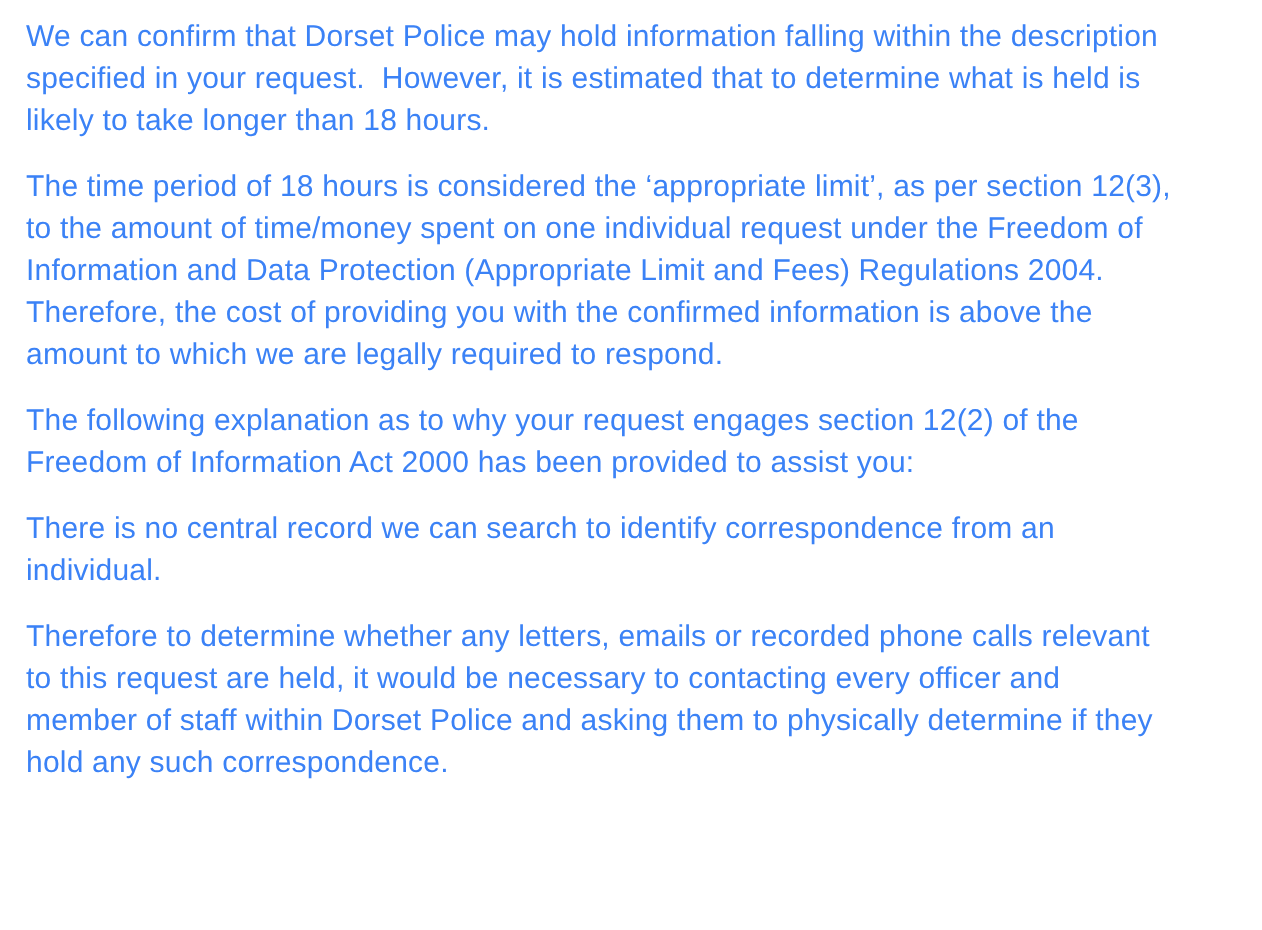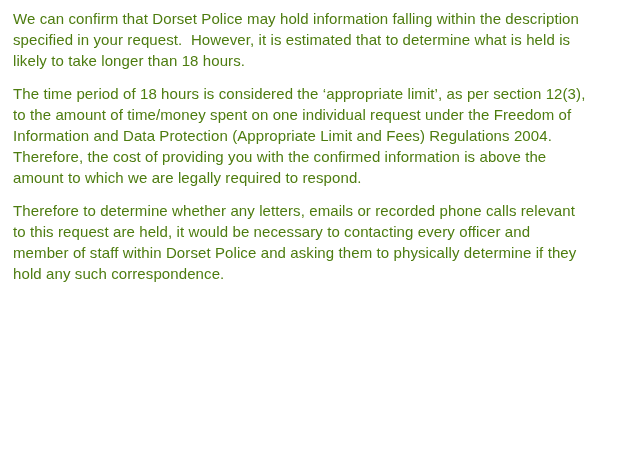--- a/index.html
+++ b/index.html
@@ -11,21 +11,21 @@
     width: 631px;
     height: 465px;
     overflow: hidden;
     font-family: "Liberation Sans", "DejaVu Sans", sans-serif;
   }
   .doc {
     box-sizing: border-box;
     width: 631px;
     height: 465px;
     padding: 8px 12px 0 13px;
-    color: #4d7c0f;
+    color: #3b82f6;
   }
   .doc p {
     margin: 0 0 12px 0;
     font-size: 15px;
     line-height: 21px;
     white-space: pre-wrap;
     letter-spacing: 0.1px;
   }
 </style>
 </head>
@@ -33,17 +33,21 @@
 
 <main class="doc">
   <p>We can confirm that Dorset Police may hold information falling within the description
 specified in your request.  However, it is estimated that to determine what is held is
 likely to take longer than 18 hours.</p>
   <p>The time period of 18 hours is considered the ‘appropriate limit’, as per section 12(3),
 to the amount of time/money spent on one individual request under the Freedom of
 Information and Data Protection (Appropriate Limit and Fees) Regulations 2004.
 Therefore, the cost of providing you with the confirmed information is above the
 amount to which we are legally required to respond.</p>
+  <p>The following explanation as to why your request engages section 12(2) of the
+Freedom of Information Act 2000 has been provided to assist you:</p>
+  <p>There is no central record we can search to identify correspondence from an
+individual.</p>
   <p>Therefore to determine whether any letters, emails or recorded phone calls relevant
 to this request are held, it would be necessary to contacting every officer and
 member of staff within Dorset Police and asking them to physically determine if they
 hold any such correspondence.</p>
 </main>
 
 </body></html>

